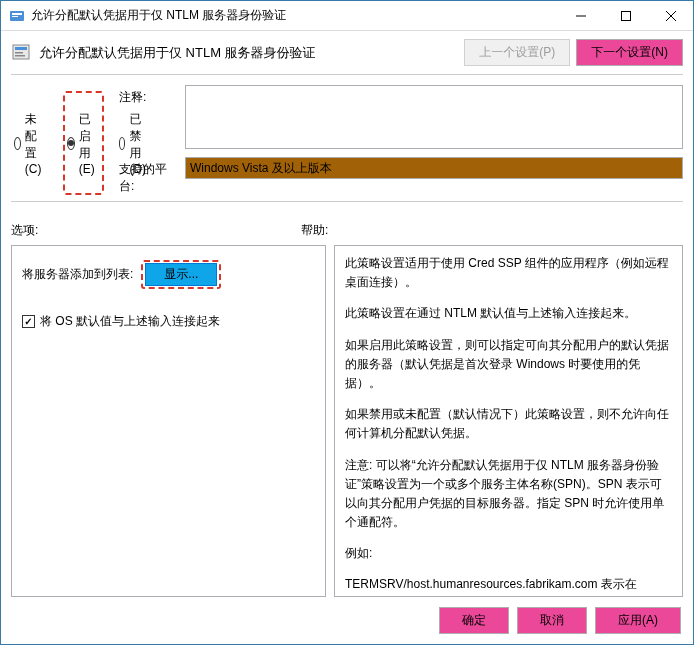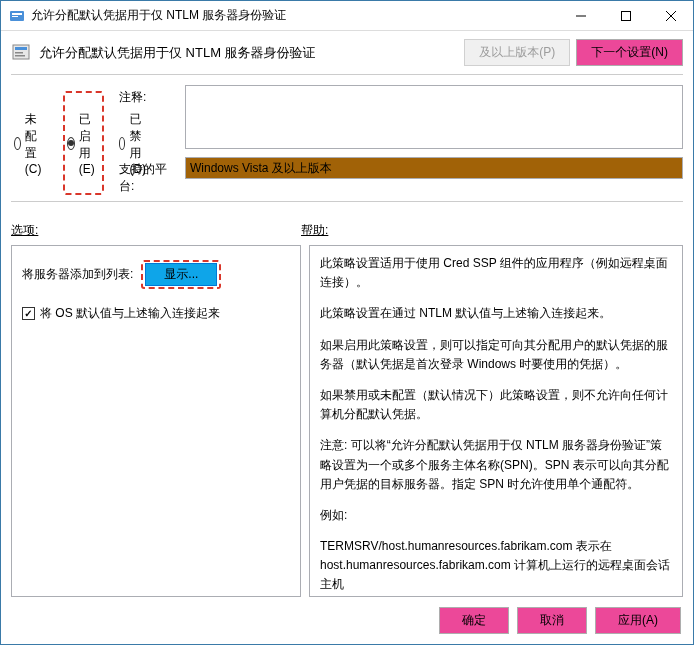--- a/index.html
+++ b/index.html
@@ -152,40 +152,39 @@
       flex: 1;
       height: 22px;
       border: 1px solid #abadb3;
       background: #a16207;
       padding: 2px 4px;
       font: inherit;
     }
     .section-labels {
       display: flex;
       padding: 20px 10px 6px 10px;
-      text-decoration: underline;
     }
     .opt-label {
       width: 290px;
     }
     .lower {
       display: flex;
       gap: 8px;
       padding: 0 10px;
       flex: 1;
       min-height: 0;
     }
     .opts-panel {
-      width: 290px;
+      width: 315px;
       border: 1px solid #abadb3;
       padding: 14px 10px;
       font-size: 12px;
       display: flex;
       flex-direction: column;
-      gap: 16px;
+      gap: 24px;
     }
     .opt-row1 {
       display: flex;
       align-items: center;
       gap: 8px;
     }
     .show-btn {
       padding: 2px 18px;
       border: 1px solid #0078d7;
       background: #0ea5e9;
@@ -281,21 +280,21 @@
   <div class="header-row">
     <span class="header-icon">
       <svg viewBox="0 0 22 22">
           <rect x="2" y="3" width="16" height="14" fill="#e8e8e8" stroke="#888"></rect>
           <rect x="4" y="5" width="12" height="3" fill="#4a90d9"></rect>
           <rect x="4" y="10" width="8" height="1.5" fill="#888"></rect>
           <rect x="4" y="13" width="10" height="1.5" fill="#888"></rect>
         </svg>
     </span>
     <span class="header-label">允许分配默认凭据用于仅 NTLM 服务器身份验证</span>
-    <button class="nav-btn disabled">及以上版本(P)</button>
+    <button class="nav-btn disabled">上一个设置(P)</button>
     <button class="nav-btn">下一个设置(N)</button>
   </div>
 
   <div class="divider"></div>
 
   <div class="upper">
     <div class="radio-col">
       <label class="radio-row">
         <span class="radio"></span>
         <span>未配置(C)</span>

